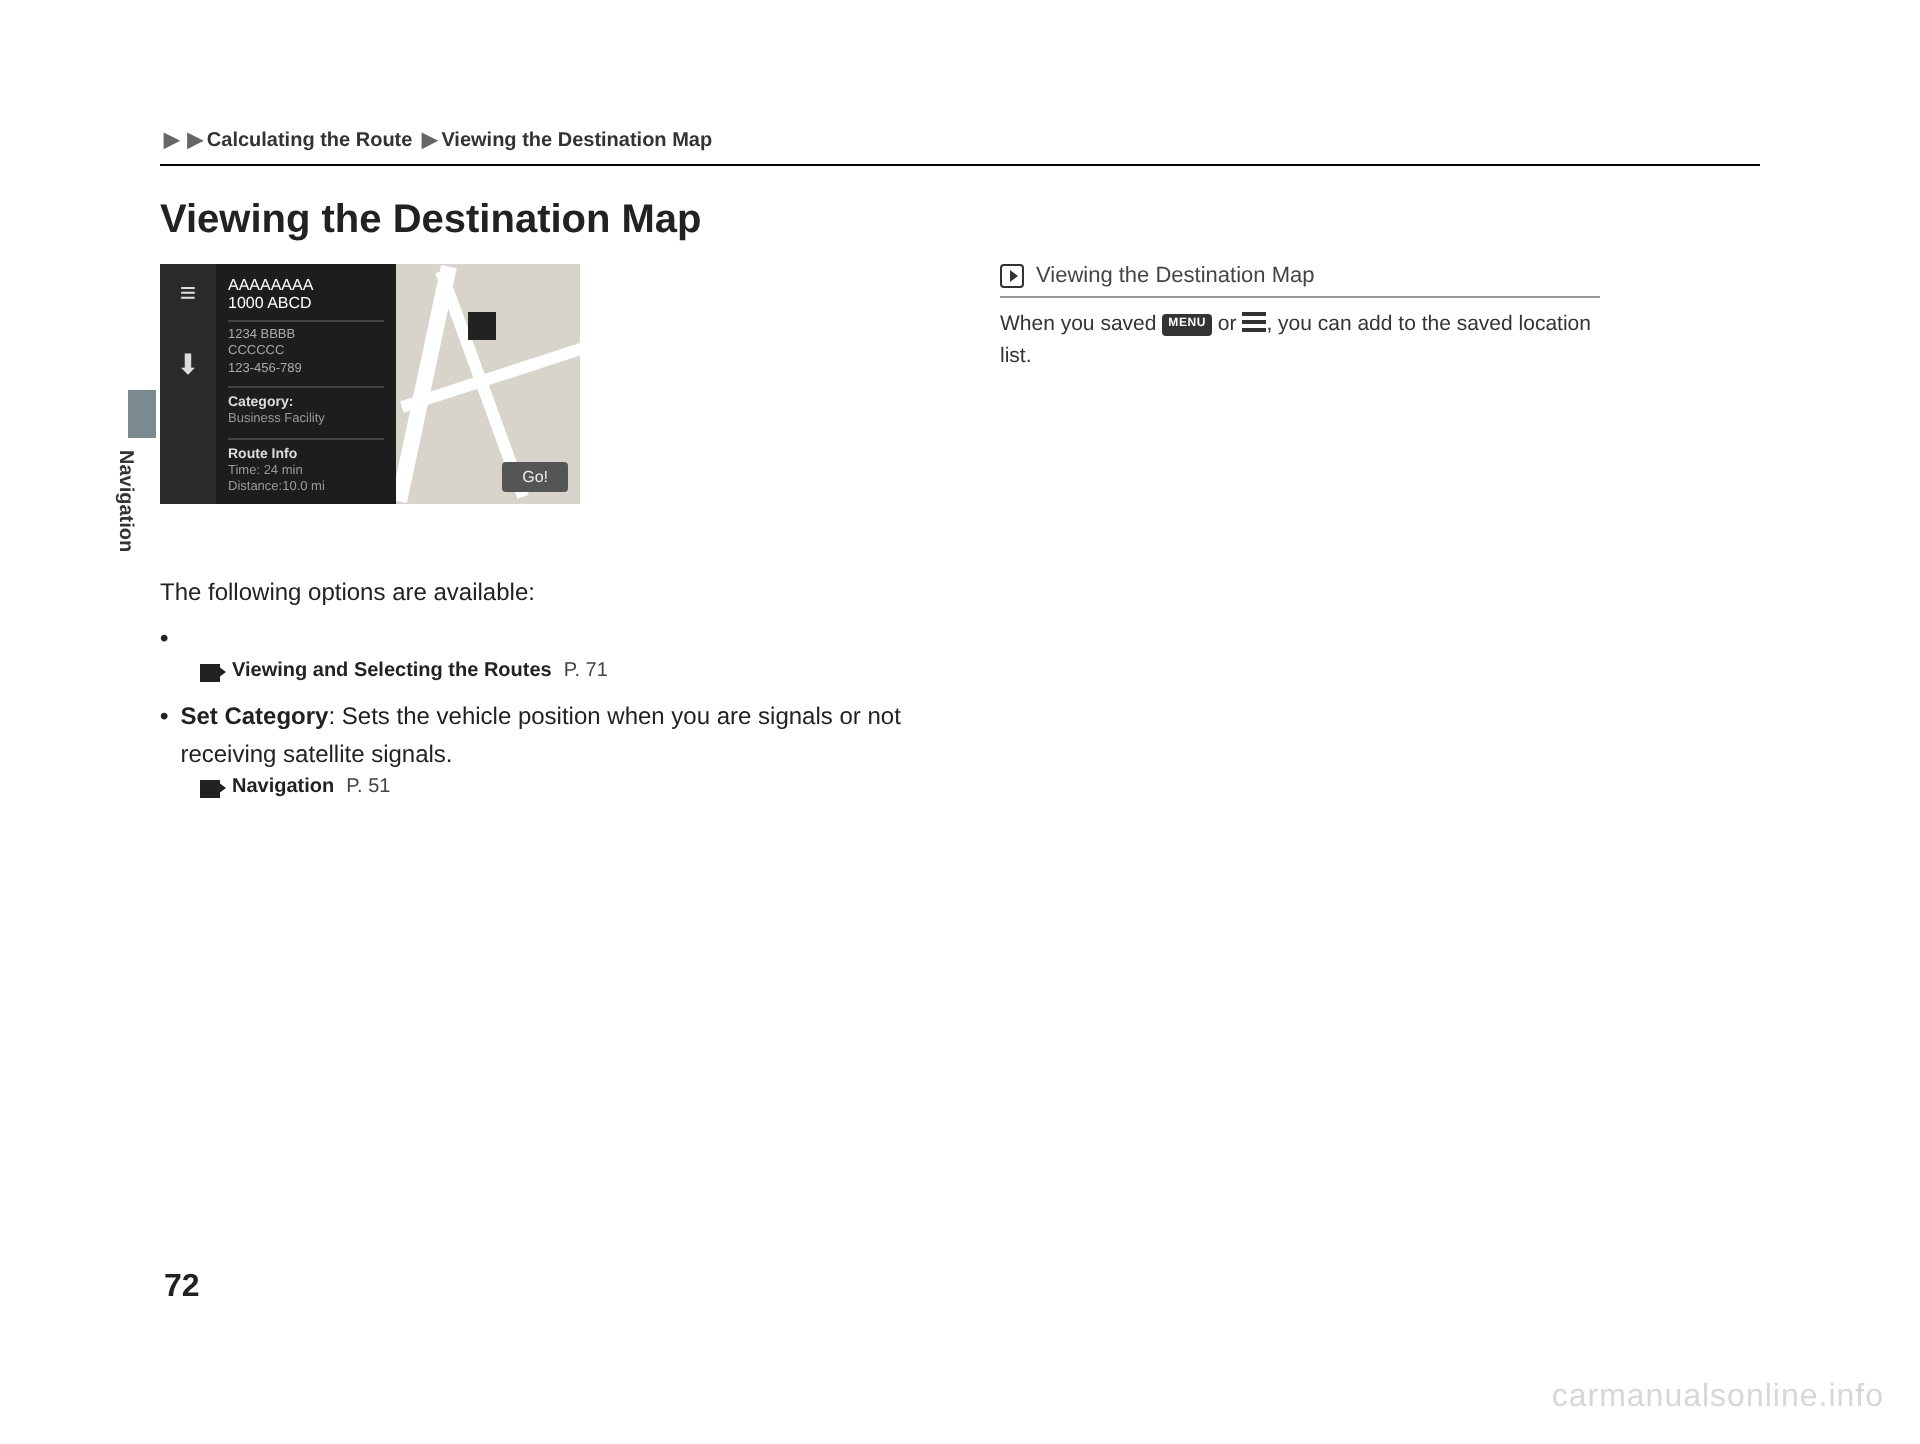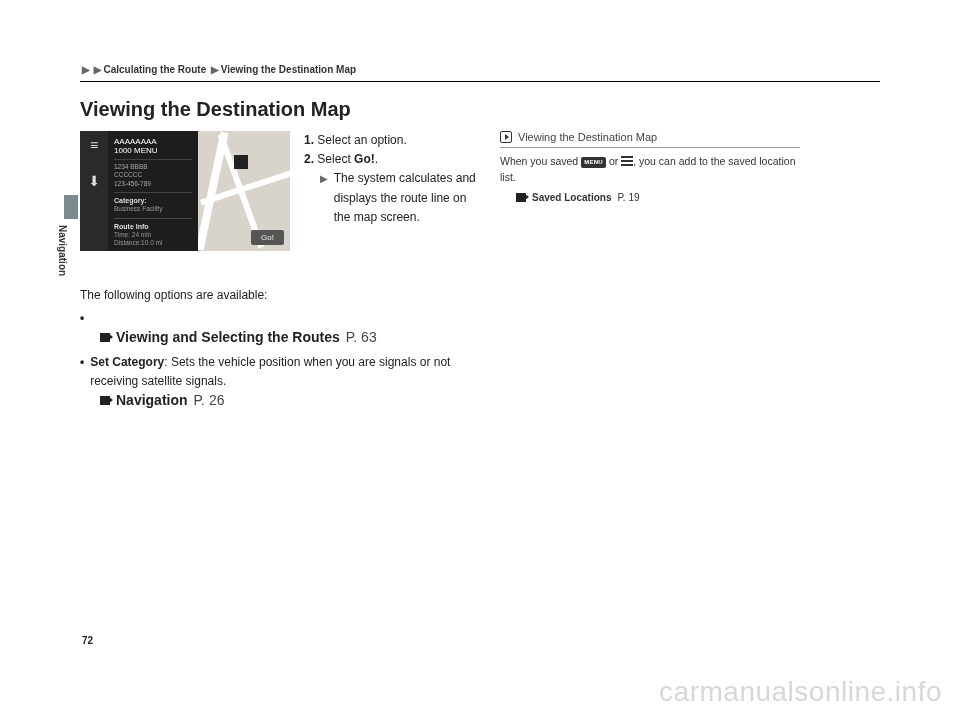--- a/index.html
+++ b/index.html
@@ -149,23 +149,23 @@
       display: flex;
       gap: 6px;
       margin-top: 4px;
     }
     .bullet .dot { font-weight: bold; }
     .bullet .b { font-weight: bold; }
     .xref {
       display: flex;
       gap: 6px;
       padding-left: 20px;
-      font-size: 14px;
+      font-size: 10px;
       margin-top: 2px;
-      align-items: center;
+      align-items: flex-end;
     }
     .xref-icon {
       width: 10px; height: 9px;
       background: #222;
       position: relative;
     }
     .xref-icon::after {
       content: "";
       position: absolute;
       right: -3px; top: 1px;
@@ -232,28 +232,28 @@
       gap: 6px;
       padding-left: 16px;
       font-size: 10px;
       margin-top: 4px;
       align-items: center;
     }
     .page-number {
       position: absolute;
       left: 82px;
       top: 635px;
-      font-size: 10px;
+      font-size: 16px;
       font-weight: bold;
     }
     .watermark {
       position: absolute;
       right: 18px;
       bottom: 14px;
-      font-size: 28px;
+      font-size: 16px;
       color: #d7d7d7;
       letter-spacing: 0.5px;
       font-family: Arial, sans-serif;
     }
   </style>
 </head>
 <body>
 
 <div class="side-tab"></div>
 <div class="side-label">Navigation</div>
@@ -275,21 +275,21 @@
       <div class="screenshot-row">
 
         <div class="nav-screenshot">
           <div class="nav-sidebar">
             <div class="ham">≡</div>
             <div class="arr">⬇</div>
           </div>
           <div class="nav-panel">
             <div>
               <div class="title">AAAAAAAA</div>
-              <div class="title">1000 MENU</div>
+              <div class="title">1000 ABCD</div>
             </div>
             <div class="sub">
               <div>1234 BBBB</div>
               <div>CCCCCC</div>
               <div>123-456-789</div>
             </div>
             <div class="sub">
               <div class="label">Category:</div>
               <div class="val">Business Facility</div>
             </div>
@@ -301,72 +301,53 @@
           </div>
           <div class="nav-map">
             <div class="road r1"></div>
             <div class="road r2"></div>
             <div class="road r3"></div>
             <div class="flag"></div>
             <div class="go-btn">Go!</div>
           </div>
         </div>
 
-        <div class="steps">
-          <div>
-            <span class="step-num">1.</span>
-            <span>Select an option.</span>
-          </div>
-          <div>
-            <span class="step-num">2.</span>
-            <span>Select </span><b>Go!</b><span>.</span>
-          </div>
-          <div class="step-sub">
-            <span class="tri">▶</span>
-            <span>The system calculates and displays the route line on the map screen.</span>
-          </div>
-        </div>
       </div>
 
       <div class="body-text">The following options are available:</div>
 
       <div class="body-text bullet">
         <span class="dot">•</span>
       </div>
       <div class="xref">
         <span class="xref-icon"></span>
         <span class="b">Viewing and Selecting the Routes</span>
-        <span class="p">P. 63</span>
+        <span class="p">P. 71</span>
       </div>
 
       <div class="body-text bullet" style="margin-top:8px;">
         <span class="dot">•</span>
         <span>
           <span class="b">Set Category</span><span>: Sets the vehicle position when you are signals or not receiving satellite signals.</span>
         </span>
       </div>
       <div class="xref">
         <span class="xref-icon"></span>
         <span class="b">Navigation</span>
-        <span class="p">P. 26</span>
+        <span class="p">P. 51</span>
       </div>
 
     </div>
 
     <div class="col-right">
       <div class="info-header">
         <span class="info-icon"></span>
         <span>Viewing the Destination Map</span>
       </div>
       <div class="info-box">
         <span>When you saved </span><span class="menu-badge">MENU</span><span> or </span><span class="menu-icon"><span></span><span></span><span></span></span><span>, you can add to the saved location list.</span>
-        <div class="info-xref">
-          <span class="xref-icon"></span>
-          <span class="b" style="font-weight:bold;">Saved Locations</span>
-          <span class="p">P. 19</span>
-        </div>
       </div>
     </div>
   </div>
 </div>
 
 <div class="page-number">72</div>
 <div class="watermark">carmanualsonline.info</div>
 
 </body></html>

